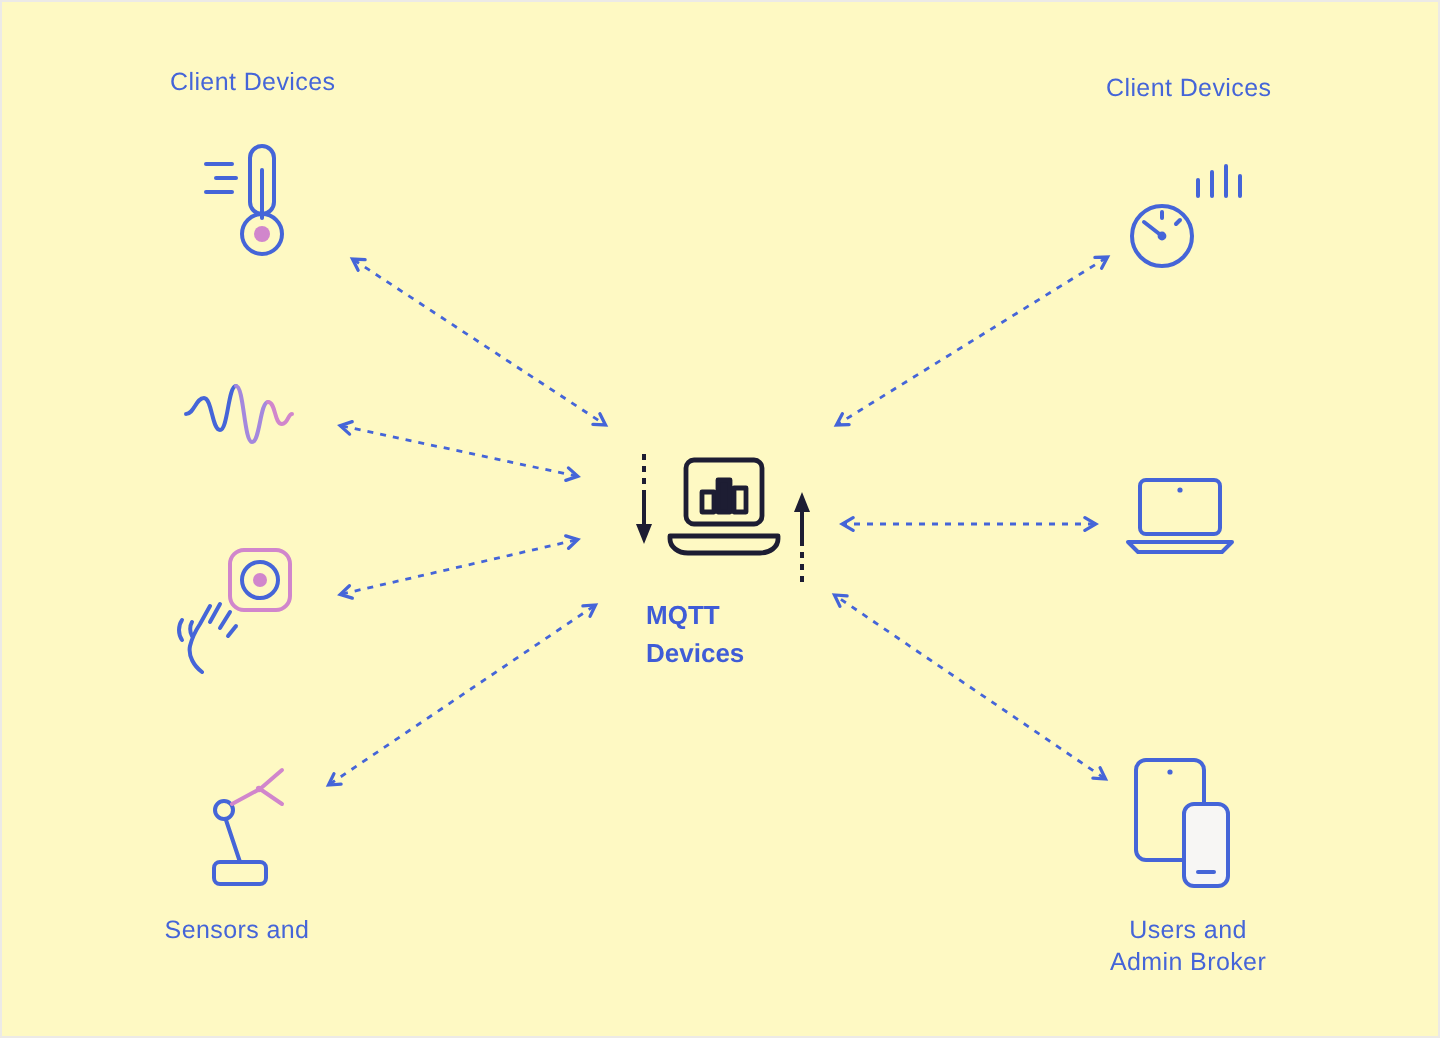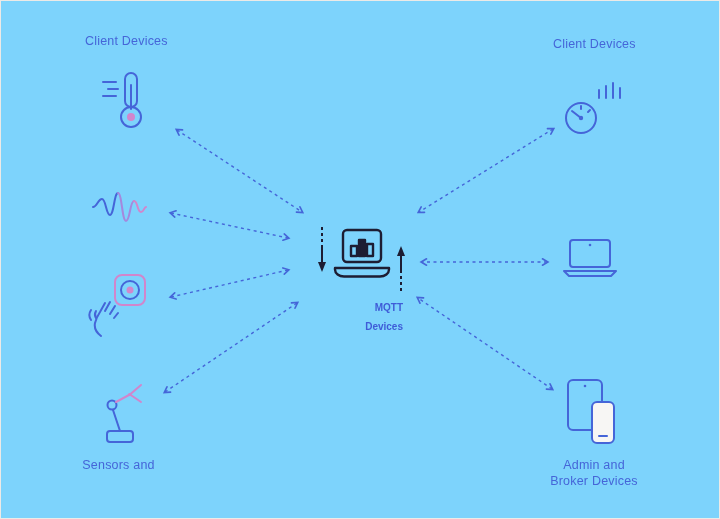--- a/index.html
+++ b/index.html
@@ -1,30 +1,30 @@
 <!DOCTYPE html>
 <html><head>
 <meta charset="utf-8">
 <style>
   * { margin:0; padding:0; box-sizing:border-box; }
   html,body { background:#ffffff; font-family:"Liberation Sans", sans-serif; }
   .canvas {
     position:relative; width:720px; height:519px;
-    background:#7dd3fc; border:1px solid #eceae7; overflow:hidden;
+    background:#fef9c3; border:1px solid #eceae7; overflow:hidden;
   }
   .corner-label {
     position:absolute; color:#4565d8; font-size:12.5px;
     font-weight:500; letter-spacing:.2px;
   }
   .two-line { text-align:center; line-height:16px; }
   .two-line span { display:block; }
   .broker-label {
     position:absolute; left:322px; top:297px; width:80px;
-    color:#3f5cd7; font-weight:700; font-size:10px;
-    text-align:right; line-height:19px;
+    color:#3f5cd7; font-weight:700; font-size:13px;
+    text-align:left; line-height:19px;
   }
   .broker-label span { display:block; }
   .icon { position:absolute; }
   .arrows { position:absolute; left:0; top:0; }
 </style>
 </head>
 <body>
 
 <div class="canvas">
 
@@ -57,22 +57,22 @@
   </svg>
 
   <div class="corner-label" style="left:84px; top:33px;">Client Devices</div>
   <div class="corner-label" style="left:552px; top:36px;">Client Devices</div>
 
   <div class="corner-label two-line" style="left:70px; top:456px; width:95px;">
     <span>Sensors and</span>
   </div>
 
   <div class="corner-label two-line" style="left:543px; top:456px; width:100px;">
-    <span>Admin and</span>
-    <span>Broker Devices</span>
+    <span>Users and</span>
+    <span>Admin Broker</span>
   </div>
 
   <div class="broker-label">
     <span>MQTT</span>
     <span>Devices</span>
   </div>
 
   <div class="icon" style="left:98px; top:68px;">
     <svg width="46" height="64" viewBox="0 0 46 64">
       <g stroke="#4565d8" fill="none" stroke-width="2" stroke-linecap="round">

